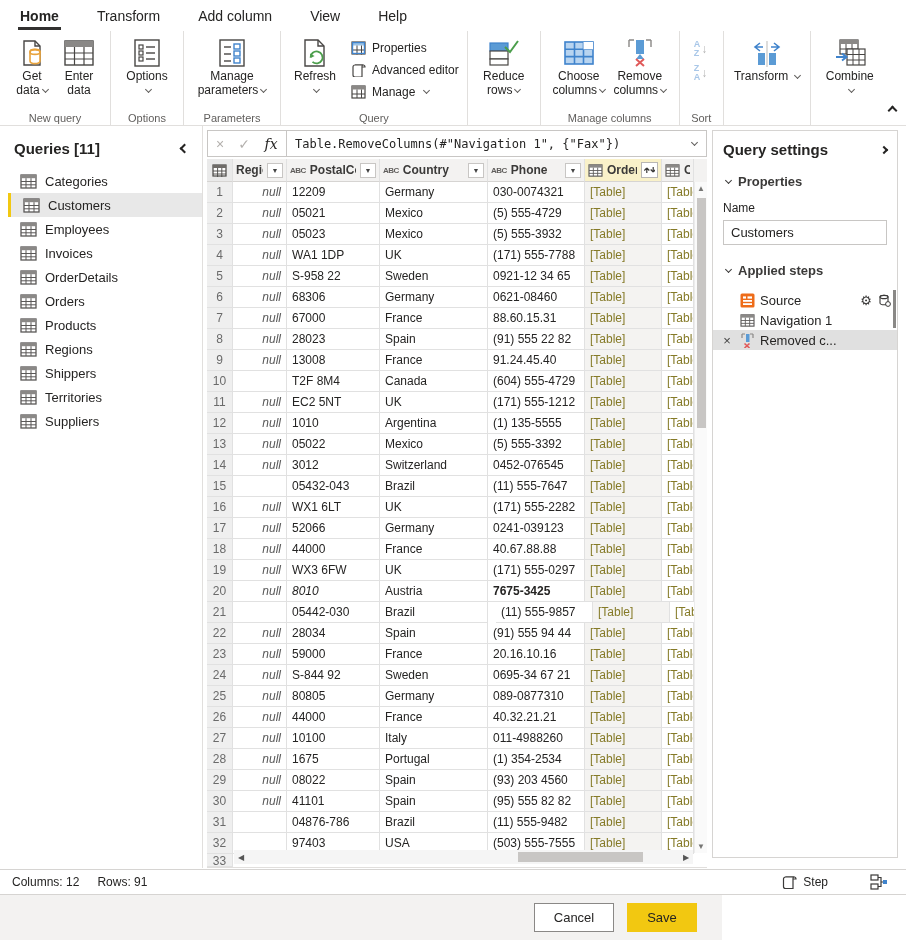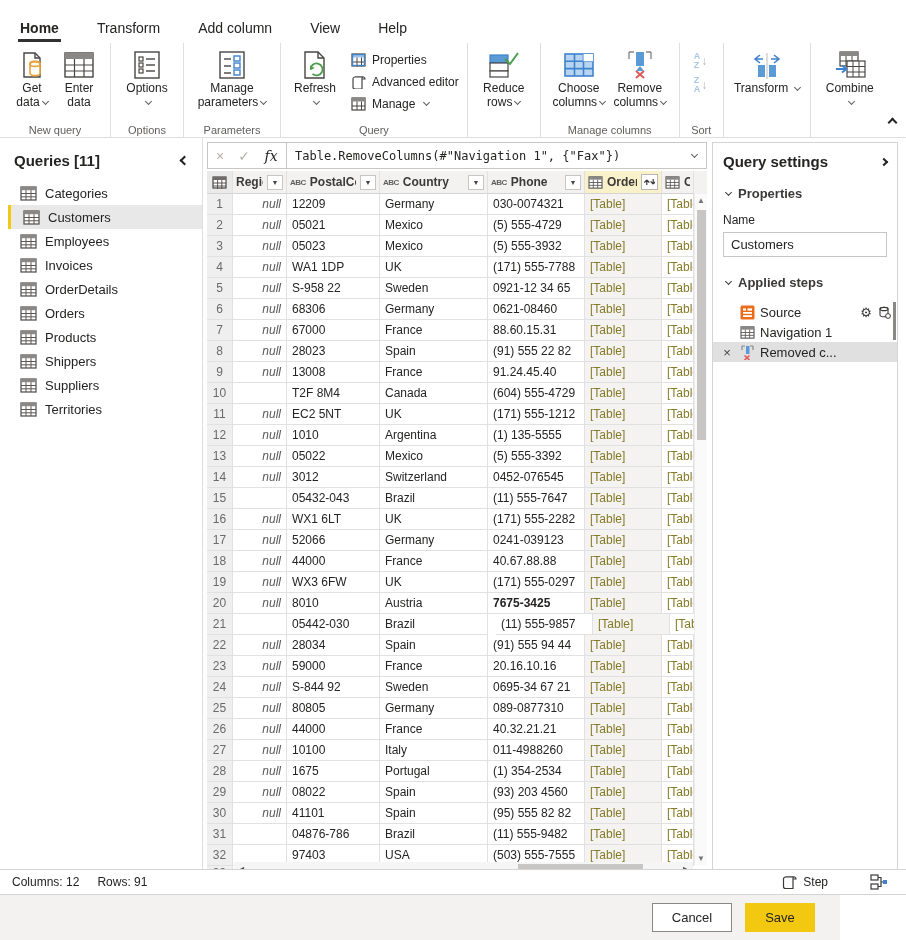--- a/index.html
+++ b/index.html
@@ -1,21 +1,21 @@
 <!DOCTYPE html>
 <html><head>
 <meta charset="utf-8">
 <style>
   * { margin:0; padding:0; box-sizing:border-box; }
   html,body { background:#fff; }
   .app { position:relative; width:906px; height:940px; background:#fff;
          font-family:"Liberation Sans",sans-serif; color:#252423; overflow:hidden; }
 
   
-  .menubar { display:flex; gap:34px; padding:0 0 0 18px; height:31px; align-items:center;margin-top:12px; }
+  .menubar { display:flex; gap:34px; padding:0 0 0 18px; height:31px; align-items:center; }
   .menu-item { font-size:14px; color:#252423; position:relative; cursor:default; padding:4px 2px; }
   .menu-item.active { font-weight:bold; }
   .menu-item.active::after { content:""; position:absolute; left:0; right:0; bottom:-2px; height:3px; background:#323130; }
 
   
   .ribbon { display:flex; align-items:stretch; height:95px; border-bottom:1px solid #E1DFDD; position:relative; }
   .rgroup { position:relative; display:flex; align-items:flex-start; padding:5px 8px 16px; border-right:1px solid #E1DFDD; }
   .rgroup-label { position:absolute; left:0; right:0; bottom:1px; text-align:center; font-size:11px; color:#605E5C; white-space:nowrap; }
   .bigbtn { display:flex; flex-direction:column; align-items:center; margin:0 2px; cursor:default; }
   .bigbtn .bicon { height:33px; display:flex; align-items:center; justify-content:center; }
@@ -94,21 +94,21 @@
   .step .slbl { flex:1; white-space:nowrap; overflow:hidden; }
   .step .rt { display:flex; gap:6px; align-items:center; }
   .steps .scrollmark { position:absolute; right:1px; top:0; width:3px; height:38px; background:#8A8886; }
 
   
   .statusbar { position:absolute; left:0; top:869px; width:906px; height:26px; background:#fff;
                border-top:1px solid #D6D4D2; border-bottom:1px solid #D6D4D2; display:flex; align-items:center; font-size:12px; }
   .statusbar .left { display:flex; gap:18px; padding-left:12px; }
   .statusbar .right { margin-left:auto; display:flex; align-items:center; gap:42px; padding-right:18px; }
   .stepbtn { display:flex; align-items:center; gap:6px; }
-  .footer { position:absolute; left:0; top:895px; width:840px; height:45px; background:#F3F2F1;
+  .footer { position:absolute; left:0; top:895px; width:722px; height:45px; background:#F3F2F1;
             display:flex; align-items:center; justify-content:flex-end; gap:13px; padding-right:25px; }
   .btn { height:29px; font-size:13px; font-family:"Liberation Sans",sans-serif; display:flex; align-items:center; justify-content:center; cursor:pointer; }
   .btn-cancel { width:80px; background:#fff; border:1px solid #8A8886; color:#252423; }
   .btn-save { width:70px; background:#F2C811; border:1px solid #F2C811; color:#252423; }
 
   svg { display:block; }
 </style>
 </head>
 <body>
 
@@ -400,41 +400,51 @@
             <span>Products</span>
           </div>
           <div class="qitem">
             <span>
               <svg width="17" height="15" viewBox="0 0 17 15">
                 <rect x="1" y="1" width="15" height="13" fill="#fff" stroke="#5A5857" stroke-width="1.3"></rect>
                 <rect x="1" y="1" width="15" height="3.2" fill="#8A8886"></rect>
                 <path d="M6 4.2 v9.8 M11 4.2 v9.8 M1 7.5 h15 M1 10.8 h15" stroke="#5A5857" stroke-width="1"></path>
               </svg>
             </span>
+            <span>Regions</span>
+          </div>
+          <div class="qitem">
+            <span>
+              <svg width="17" height="15" viewBox="0 0 17 15">
+                <rect x="1" y="1" width="15" height="13" fill="#fff" stroke="#5A5857" stroke-width="1.3"></rect>
+                <rect x="1" y="1" width="15" height="3.2" fill="#8A8886"></rect>
+                <path d="M6 4.2 v9.8 M11 4.2 v9.8 M1 7.5 h15 M1 10.8 h15" stroke="#5A5857" stroke-width="1"></path>
+              </svg>
+            </span>
             <span>Shippers</span>
           </div>
           <div class="qitem">
             <span>
               <svg width="17" height="15" viewBox="0 0 17 15">
                 <rect x="1" y="1" width="15" height="13" fill="#fff" stroke="#5A5857" stroke-width="1.3"></rect>
                 <rect x="1" y="1" width="15" height="3.2" fill="#8A8886"></rect>
                 <path d="M6 4.2 v9.8 M11 4.2 v9.8 M1 7.5 h15 M1 10.8 h15" stroke="#5A5857" stroke-width="1"></path>
               </svg>
             </span>
+            <span>Territories</span>
+          </div>
+          <div class="qitem">
+            <span>
+              <svg width="17" height="15" viewBox="0 0 17 15">
+                <rect x="1" y="1" width="15" height="13" fill="#fff" stroke="#5A5857" stroke-width="1.3"></rect>
+                <rect x="1" y="1" width="15" height="3.2" fill="#8A8886"></rect>
+                <path d="M6 4.2 v9.8 M11 4.2 v9.8 M1 7.5 h15 M1 10.8 h15" stroke="#5A5857" stroke-width="1"></path>
+              </svg>
+            </span>
             <span>Suppliers</span>
-          </div>
-          <div class="qitem">
-            <span>
-              <svg width="17" height="15" viewBox="0 0 17 15">
-                <rect x="1" y="1" width="15" height="13" fill="#fff" stroke="#5A5857" stroke-width="1.3"></rect>
-                <rect x="1" y="1" width="15" height="3.2" fill="#8A8886"></rect>
-                <path d="M6 4.2 v9.8 M11 4.2 v9.8 M1 7.5 h15 M1 10.8 h15" stroke="#5A5857" stroke-width="1"></path>
-              </svg>
-            </span>
-            <span>Territories</span>
           </div>
         </div>
     </div>
 
     <div class="center">
       <div class="fbar">
         <span class="fcancel">×</span>
         <span class="fcheck">✓</span>
         <span class="fx">fx</span>
         <div class="finput">
@@ -668,21 +678,21 @@
               <div class="gc cell-null" style="width: 54px; flex: 0 0 auto;">null</div>
               <div class="gc" style="width: 93px; flex: 0 0 auto;">WX3 6FW</div>
               <div class="gc" style="width: 108px; flex: 0 0 auto;">UK</div>
               <div class="gc" style="width: 97px; flex: 0 0 auto;">(171) 555-0297</div>
               <div class="gc cell-table" style="width: 77px; flex: 0 0 auto;">[Table]</div>
               <div class="gc cell-cu" style="width: 32px; flex: 0 0 auto;">[Table]</div>
             </div>
             <div class="grow">
               <div class="gc rownum" style="width: 26px; flex: 0 0 auto;">20</div>
               <div class="gc cell-null" style="width: 54px; flex: 0 0 auto;">null</div>
-              <div class="gc" style="width: 93px; flex: 0 0 auto;">8010</div>
+              <div class="gc" style="width: 93px; flex: 0 0 auto; font-style: italic;">8010</div>
               <div class="gc" style="width: 108px; flex: 0 0 auto;">Austria</div>
               <div class="gc" style="width: 97px; flex: 0 0 auto; font-weight: bold;">7675-3425</div>
               <div class="gc cell-table" style="width: 77px; flex: 0 0 auto;">[Table]</div>
               <div class="gc cell-cu" style="width: 32px; flex: 0 0 auto;">[Table]</div>
             </div>
             <div class="grow">
               <div class="gc rownum" style="width: 26px; flex: 0 0 auto;">21</div>
               <div class="gc" style="width: 54px; flex: 0 0 auto;"></div>
               <div class="gc" style="width: 93px; flex: 0 0 auto;">05442-030</div>
               <div class="gc" style="width: 108px; flex: 0 0 auto;">Brazil</div>

